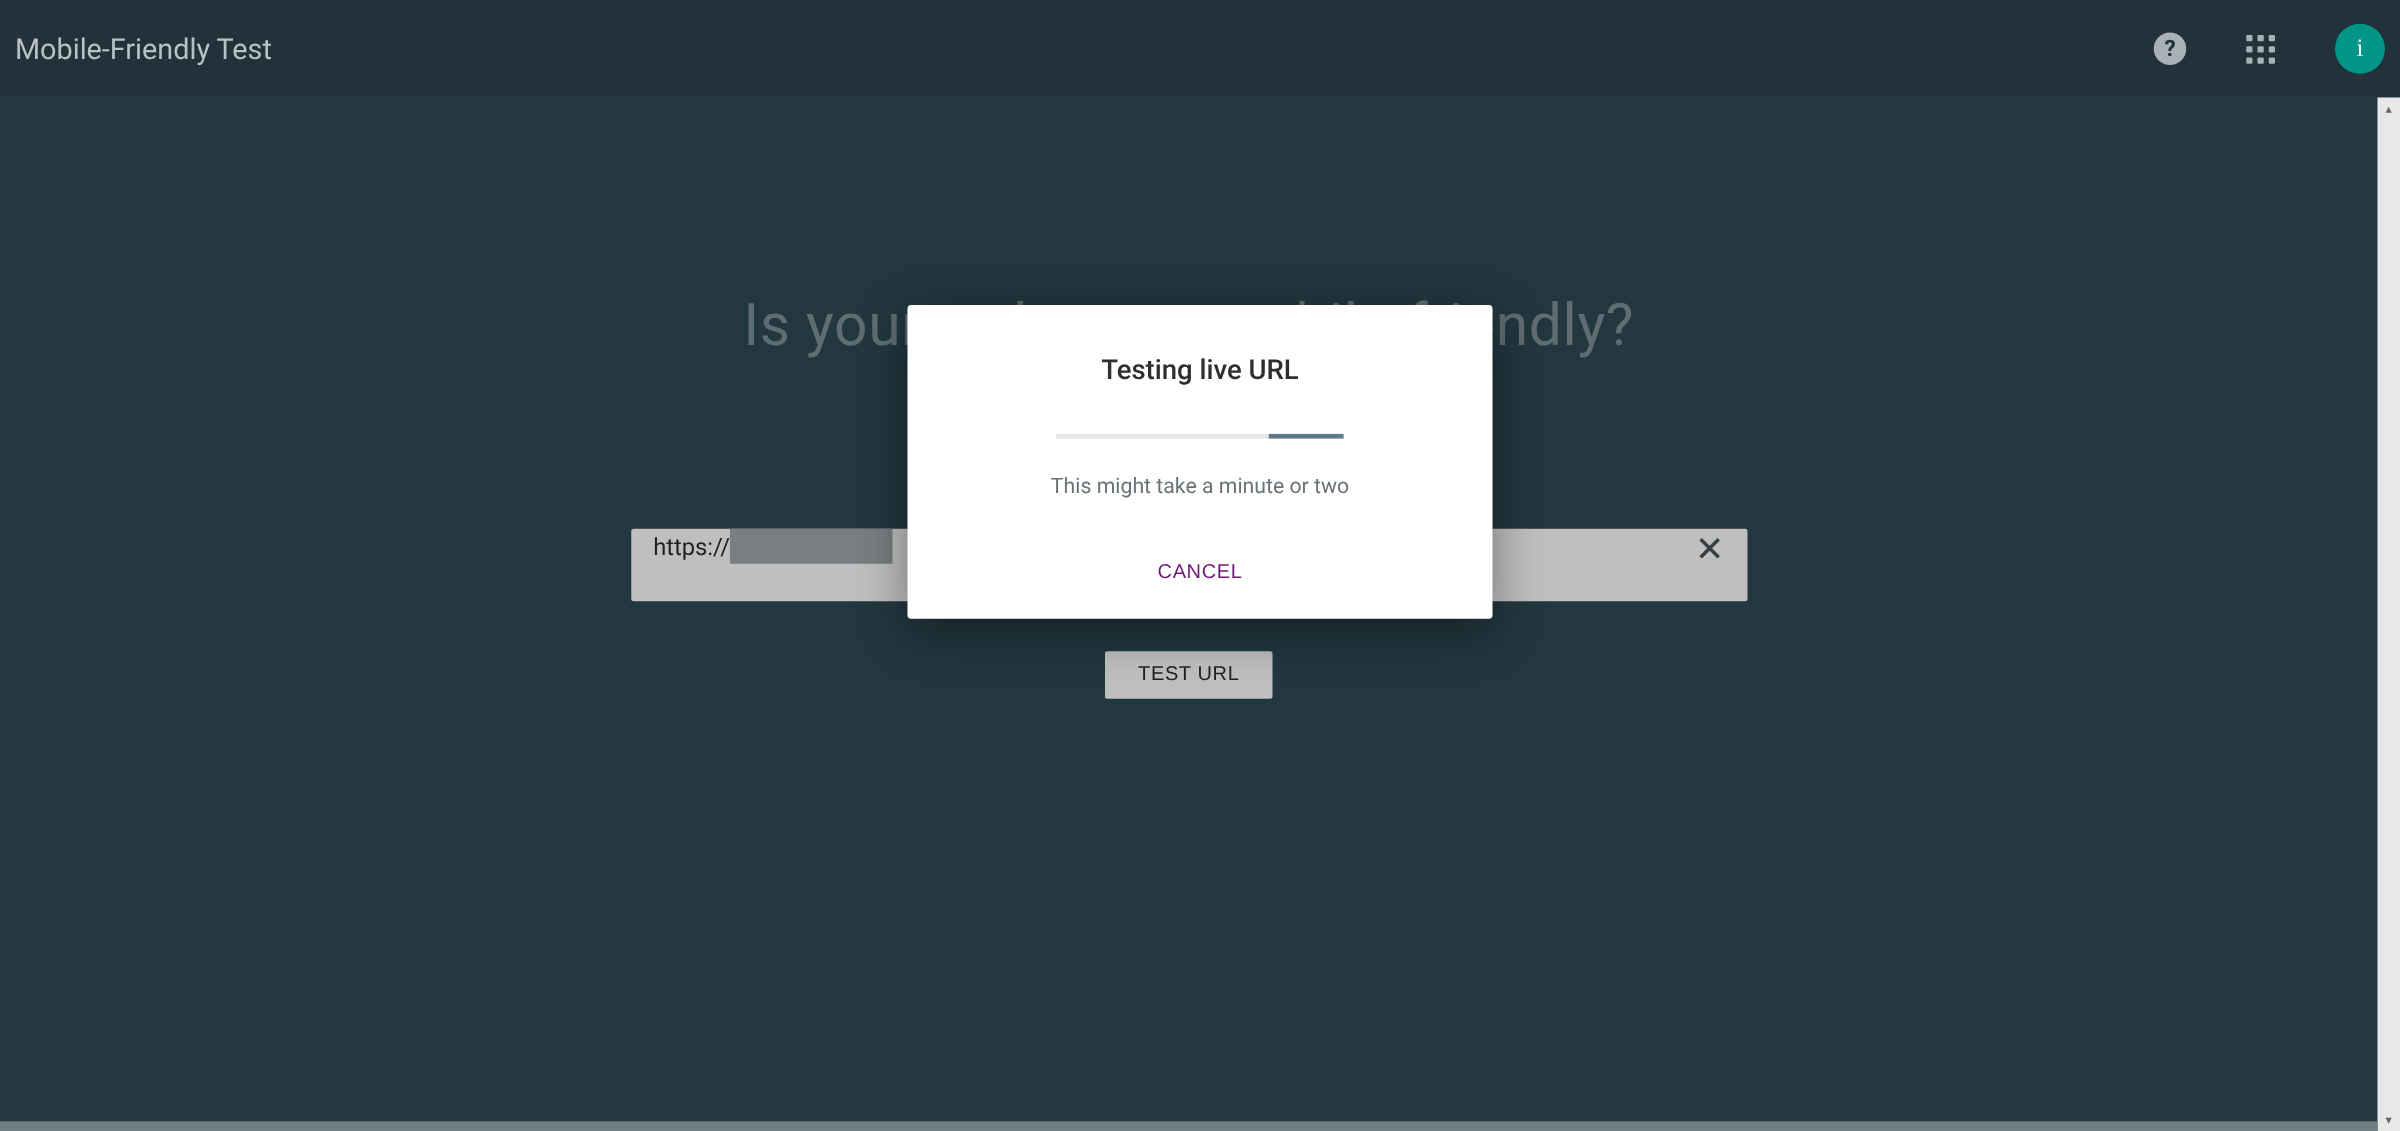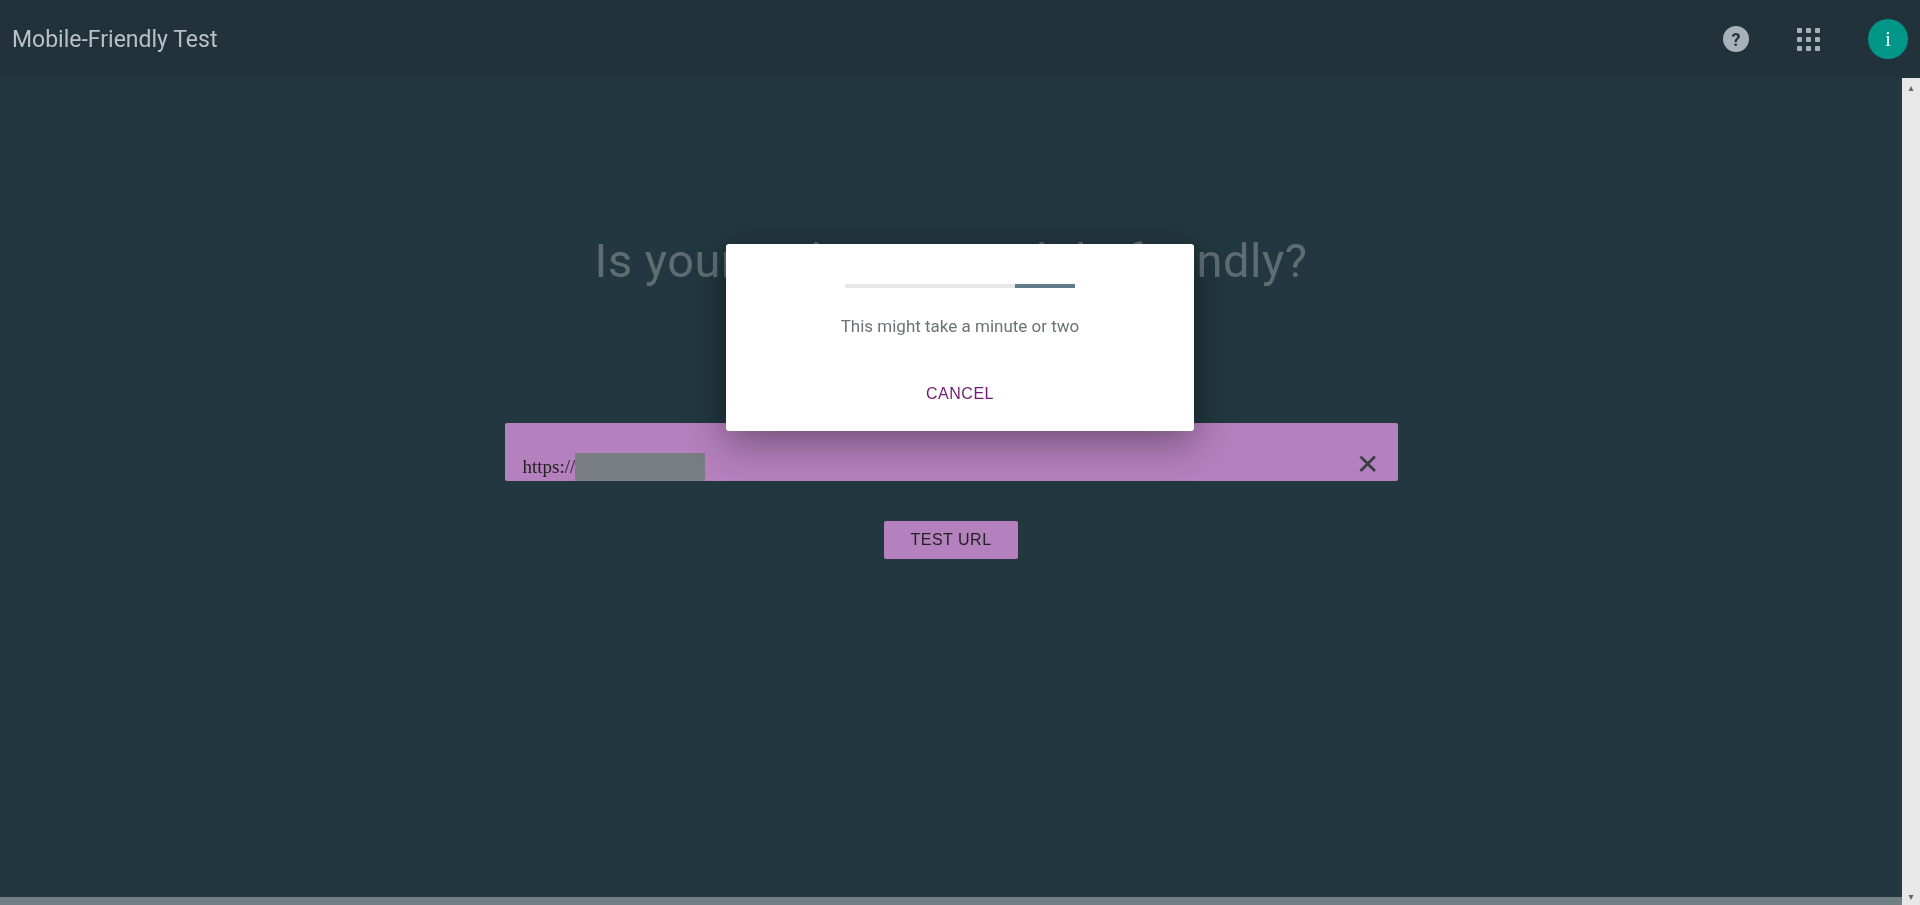--- a/index.html
+++ b/index.html
@@ -87,43 +87,42 @@
     .main-heading {
       color: #7f929a;
       font-size: 47px;
       font-weight: 400;
       letter-spacing: 0.5px;
     }
     .url-input-container {
       margin: 135px auto 0;
       width: 893px;
       height: 58px;
-      background: #f0abfc;
-      display: flex;
-      align-items: flex-end;
+      background: #ffffff;
+      display: flex;
+      align-items: flex-start;
       padding: 0 18px;
       border-radius: 2px;
-      font-family: Liberation Serif, serif;
     }
     .url-redacted {
       display: inline-block;
       background: #a0a8ac;
       height: 28px;
       width: 130px;
       vertical-align: middle;
     }
     .clear-icon {
       color: #4a5558;
       font-size: 28px;
       cursor: pointer;
       font-weight: 300;
     }
     .test-button {
       margin: 40px auto 0;
-      background: #f0abfc;
+      background: #ffffff;
       color: #2e2e2e;
       border: none;
       padding: 10px 26px;
       font-size: 16px;
       font-weight: 500;
       letter-spacing: 0.5px;
       cursor: pointer;
       border-radius: 2px;
     }
     .overlay {
@@ -249,20 +248,21 @@
       </div>
       <span class="clear-icon">✕</span>
     </div>
     <button class="test-button">TEST URL</button>
   </div>
 </div>
 
 <div class="overlay"></div>
 
 <div class="dialog">
+  <div class="dialog-title">Testing live URL</div>
   <div class="progress-bar">
     <div class="progress-fill"></div>
   </div>
   <div class="dialog-subtitle">This might take a minute or two</div>
   <button class="dialog-cancel">CANCEL</button>
 </div>
 
 <div class="scrollbar">
   <div class="scrollbar-arrow up">▴</div>
   <div class="scrollbar-arrow down">▾</div>

